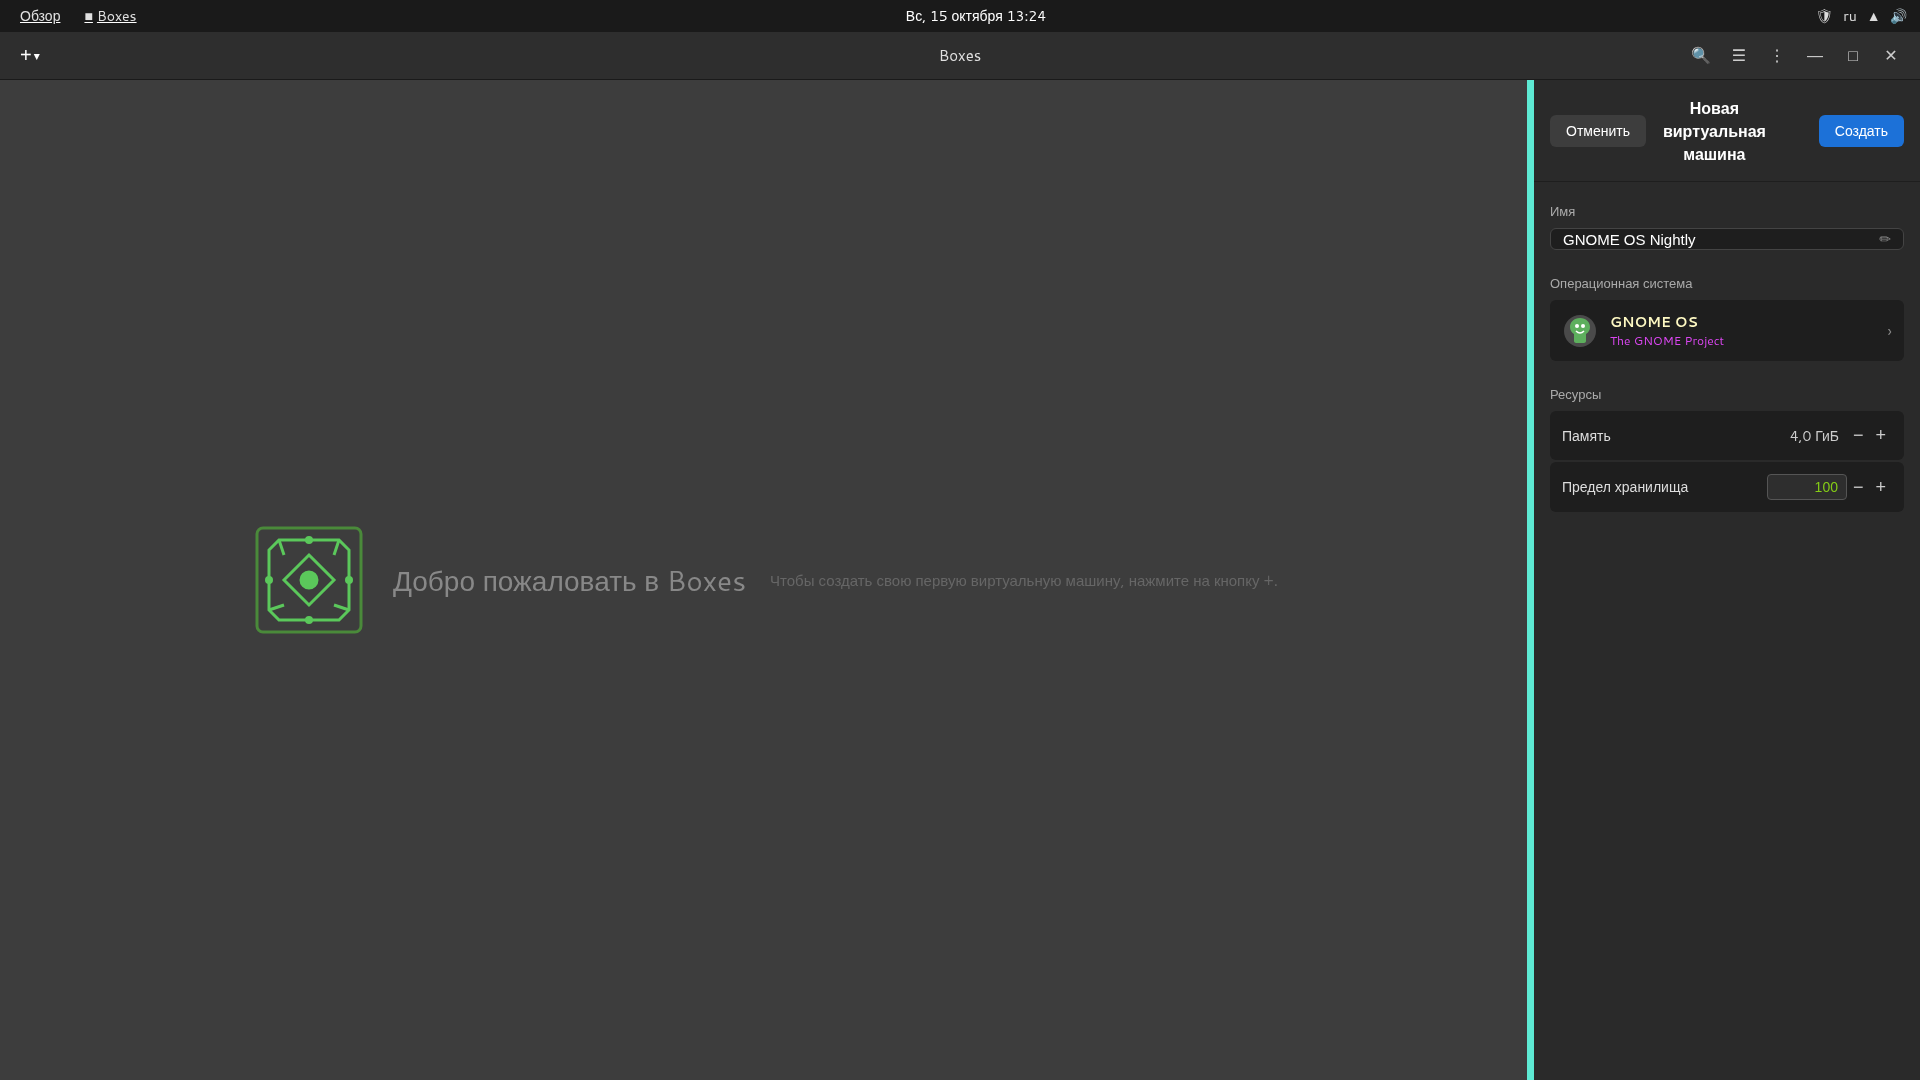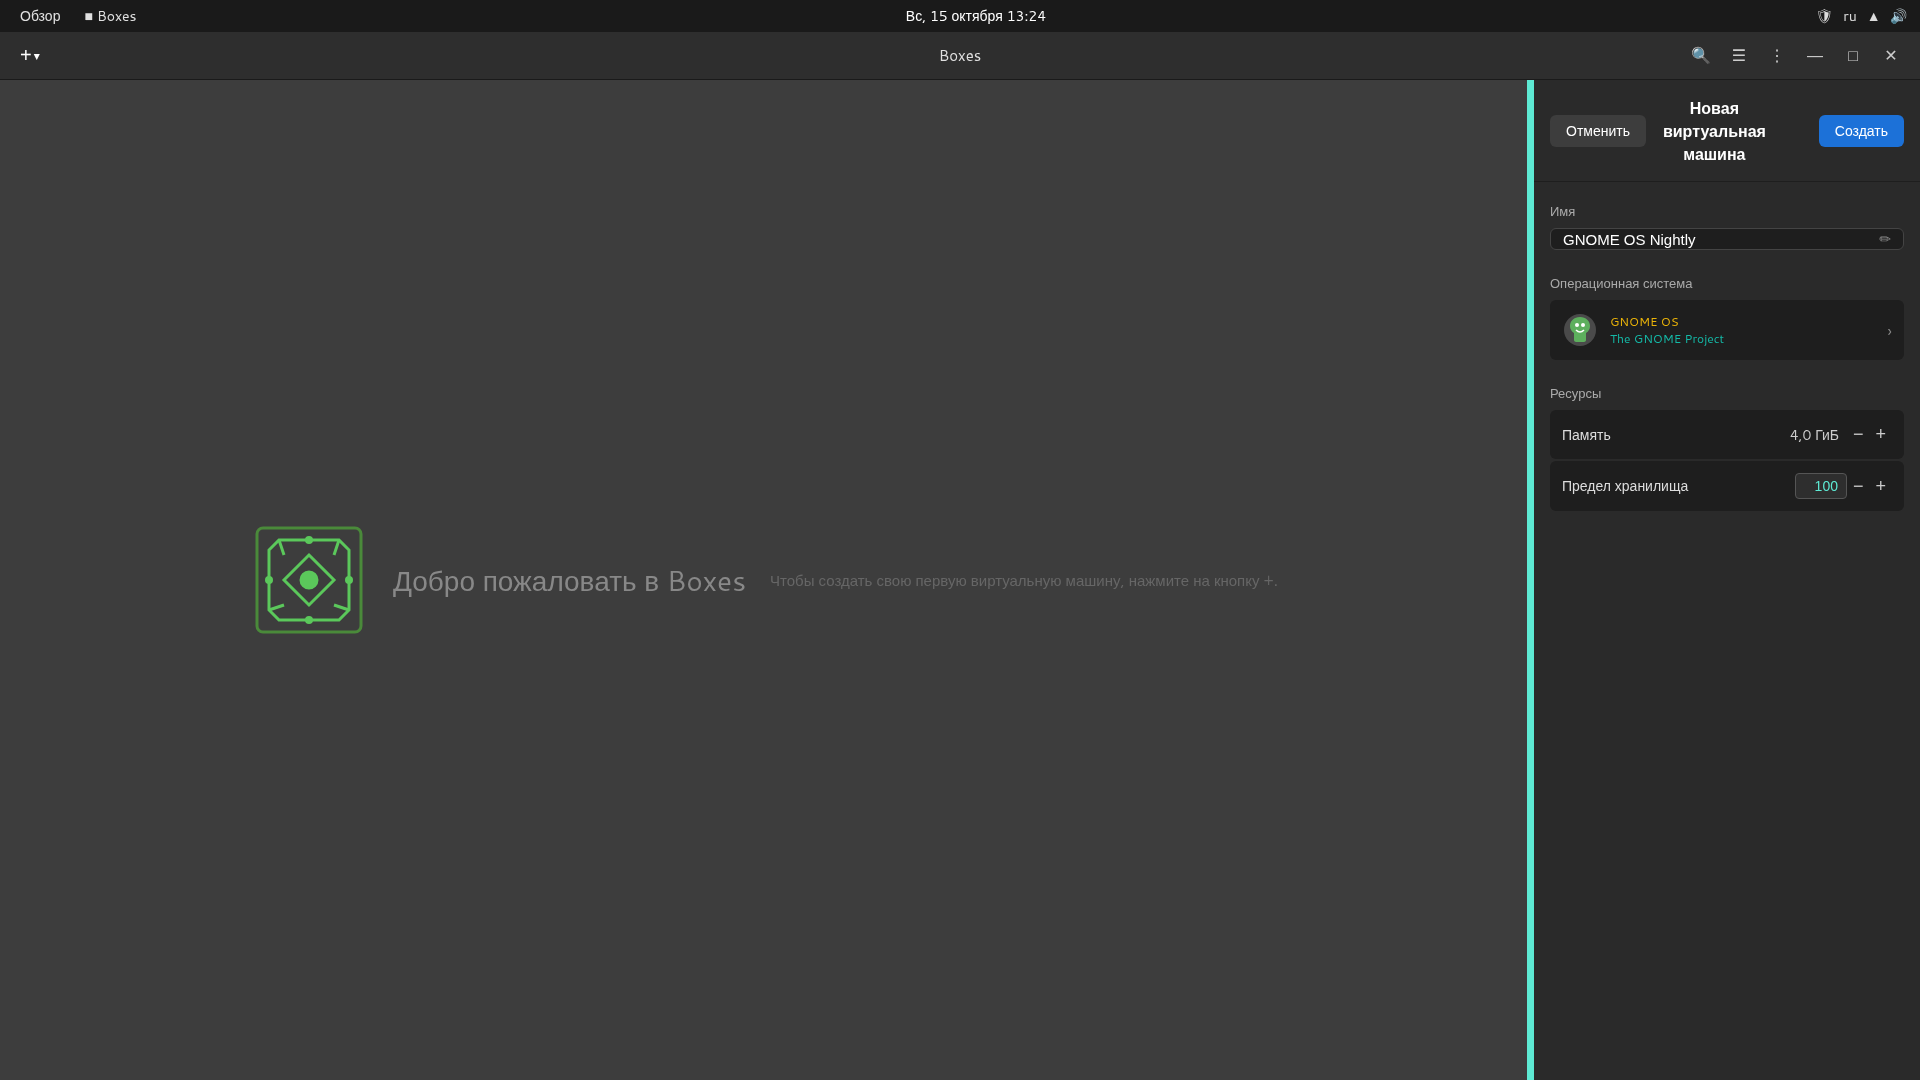--- a/index.html
+++ b/index.html
@@ -24,20 +24,21 @@
       padding: 0 12px;
       position: absolute;
       top: 0;
       left: 0;
       z-index: 100;
     }
     .system-bar-left {
       display: flex;
       align-items: center;
       gap: 16px;
+      text-decoration: underline;
     }
     .system-bar-center {
       font-size: 14px;
       font-weight: 500;
       color: #fff;
     }
     .system-bar-right {
       display: flex;
       align-items: center;
       gap: 10px;
@@ -267,27 +268,27 @@
     .gnome-logo {
       width: 36px;
       height: 36px;
       flex-shrink: 0;
     }
 
     .os-info {
       flex: 1;
     }
     .os-name {
-      font-size: 12px;
-      font-weight: 400;
-      color: #eab308;
+      font-size: 14px;
+      font-weight: 700;
+      color: #fef9c3;
     }
     .os-vendor {
       font-size: 12px;
-      color: #14b8a6;
+      color: #d946ef;
     }
 
     .chevron-right {
       color: #888;
       font-size: 16px;
     }
 
     .resource-row {
       background: #1e1e1e;
       border-radius: 6px;
@@ -302,25 +303,25 @@
       color: #ddd;
     }
     .resource-value {
       font-size: 14px;
       color: #ccc;
       margin-right: 8px;
     }
     .resource-input {
       background: #2e2e2e;
       border: 1px solid #555;
-      color: #5eead4;
+      color: #84cc16;
       font-size: 14px;
       padding: 4px 8px;
       border-radius: 4px;
-      width: 52px;
+      width: 80px;
       text-align: right;
       outline: none;
     }
     .stepper-btn {
       background: none;
       border: none;
       color: #ccc;
       font-size: 18px;
       cursor: pointer;
       padding: 2px 6px;

